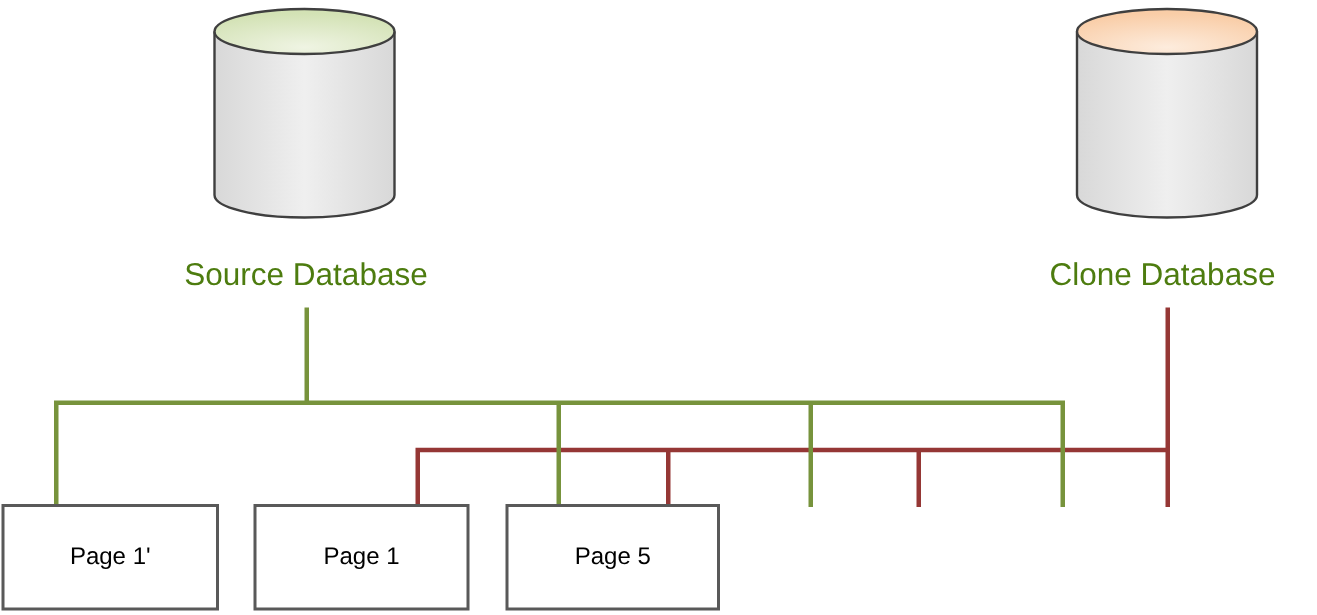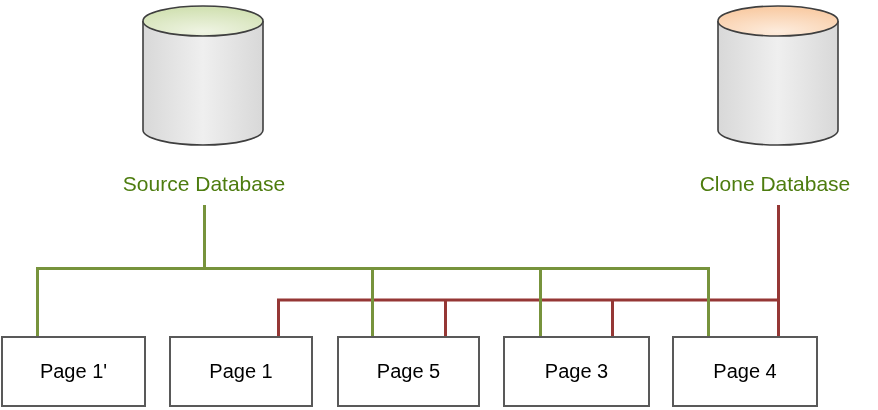--- a/index.html
+++ b/index.html
@@ -45,21 +45,21 @@
   }
   .page-box {
     position: absolute;
     top: 336px;
     height: 67px;
     background: #ffffff;
     border: 2px solid #595959;
     display: flex;
     align-items: center;
     justify-content: center;
-    font-size: 20px;
+    font-size: 16px;
     color: #000000;
     white-space: nowrap;
   }
   .page-0 { left: 1px;   width: 141px; }
   .page-1 { left: 169px; width: 140px; }
   .page-2 { left: 337px; width: 139px; }
   .page-3 { left: 503px; width: 143px; }
   .page-4 { left: 672px; width: 142px; }
 </style>
 </head>
@@ -125,20 +125,14 @@
 
   <div class="page-box page-0">
     <span>Page 1'</span>
   </div>
   <div class="page-box page-1">
     <span>Page 1</span>
   </div>
   <div class="page-box page-2">
     <span>Page 5</span>
   </div>
-  <div class="page-box page-3">
-    <span>Page 3</span>
-  </div>
-  <div class="page-box page-4">
-    <span>Page 4</span>
-  </div>
 
 </div>
 
 </body></html>

